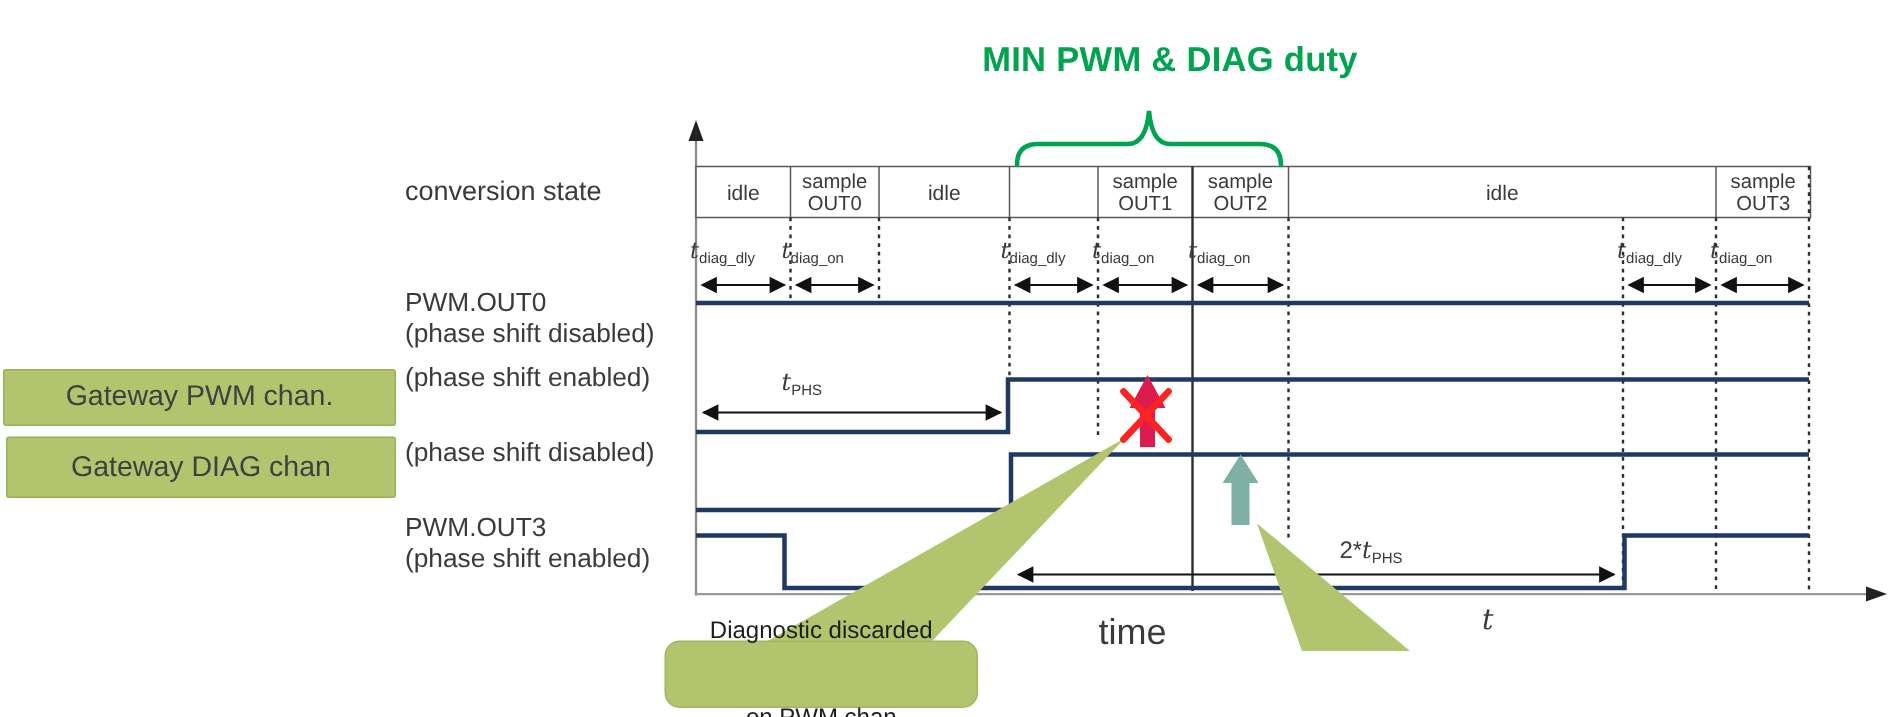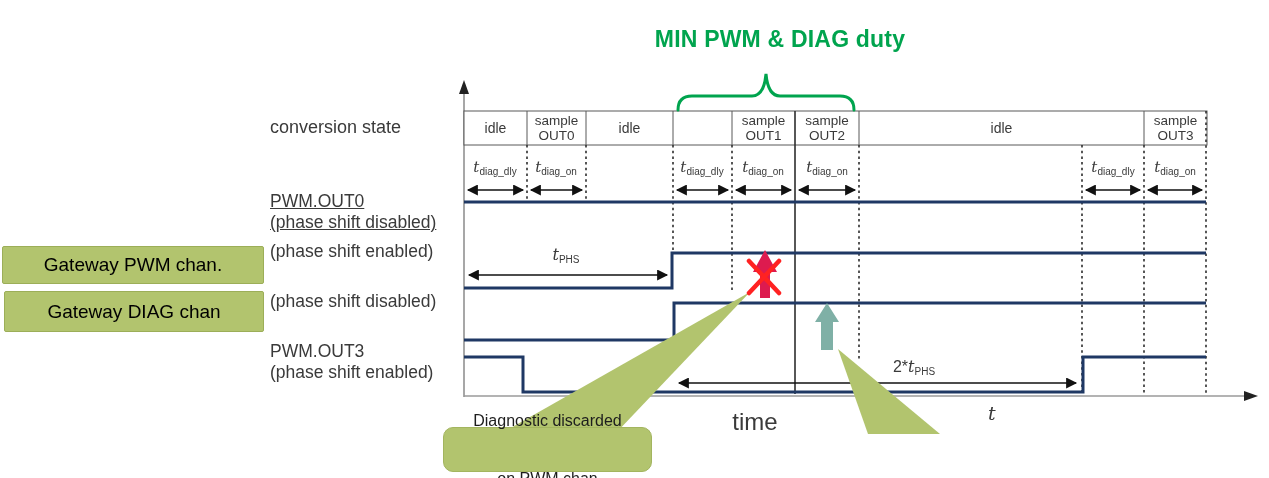--- a/index.html
+++ b/index.html
@@ -12,29 +12,29 @@
   .title{
     font-size:23px;font-weight:bold;color:#00a44e;text-align:center;letter-spacing:0.2px;
   }
   .rowlabel{font-size:18px;}
   .cell{
     display:flex;align-items:center;justify-content:center;flex-direction:column;
     font-size:14px;line-height:15px;text-align:center;height:34px;
   }
   .cell.two{font-size:13.5px;}
   .tmark{
-    font-size:15px;text-align:center;white-space:nowrap;
+    font-size:15px;white-space:nowrap;
   }
   .tmark i,.tsym i{font-family:"DejaVu Serif",serif;font-style:italic;}
   .tmark sub,.tsym sub{font-size:10px;vertical-align:-3px;letter-spacing:0;}
   .signame{font-size:17.5px;line-height:21px;white-space:nowrap;}
   .gateway{
     position:absolute;z-index:3;background:#b2c46e;border:1px solid #9cae58;border-radius:2px;
     display:flex;align-items:center;justify-content:center;
-    font-size:19px;color:#000000;white-space:nowrap;
+    font-size:19px;color:#404040;white-space:nowrap;
   }
   .callout{
     position:absolute;z-index:4;background:#b2c46e;border:1px solid #a3b55f;border-radius:10px;
     display:flex;align-items:center;justify-content:center;flex-direction:column;
     font-size:16px;line-height:19px;color:#1d1d1d;text-align:center;
   }
   .tsym{font-size:16px;white-space:nowrap;}
   .axis-label{font-size:24px;}
   .t-italic{font-family:"DejaVu Serif",serif;font-style:italic;font-size:19px;}
 </style>
@@ -165,21 +165,21 @@
   <div class="txt tmark" style="left:792px;top:158px;width:70px;">
     <i>t</i><sub>diag_on</sub>
   </div>
   <div class="txt tmark" style="left:1078px;top:158px;width:70px;">
     <i>t</i><sub>diag_dly</sub>
   </div>
   <div class="txt tmark" style="left:1140px;top:158px;width:70px;">
     <i>t</i><sub>diag_on</sub>
   </div>
 
-  <div class="txt signame" style="left:270px;top:191px;text-decoration:underline;">
+  <div class="txt signame" style="left:270px;top:191px;">
     <span style="display:block;">PWM.OUT0</span>
     <span style="display:block;">(phase shift disabled)</span>
   </div>
   <div class="txt signame" style="left:270px;top:241px;">
     <span style="display:block;">(phase shift enabled)</span>
   </div>
   <div class="txt signame" style="left:270px;top:291px;">
     <span style="display:block;">(phase shift disabled)</span>
   </div>
   <div class="txt signame" style="left:270px;top:341px;">
@@ -187,21 +187,21 @@
     <span style="display:block;">(phase shift enabled)</span>
   </div>
 
   <div class="gateway" style="left:2px;top:246px;width:260px;height:36px;">
     <span>Gateway PWM chan.</span>
   </div>
   <div class="gateway" style="left:4px;top:291px;width:258px;height:39px;">
     <span>Gateway DIAG chan</span>
   </div>
 
-  <div class="txt tsym" style="left:521px;top:245px;width:90px;text-align:center;">
+  <div class="txt tsym" style="left:521px;top:245px;width:90px;">
     <span></span><i>t</i><sub>PHS</sub>
   </div>
 
   <div class="txt tsym" style="left:869px;top:357px;width:90px;text-align:center;">
     <span>2*</span><i>t</i><sub>PHS</sub>
   </div>
 
   <div class="txt axis-label" style="left:725px;top:408px;width:60px;text-align:center;">time</div>
   <div class="txt t-italic" style="left:988px;top:402px;">t</div>
 

